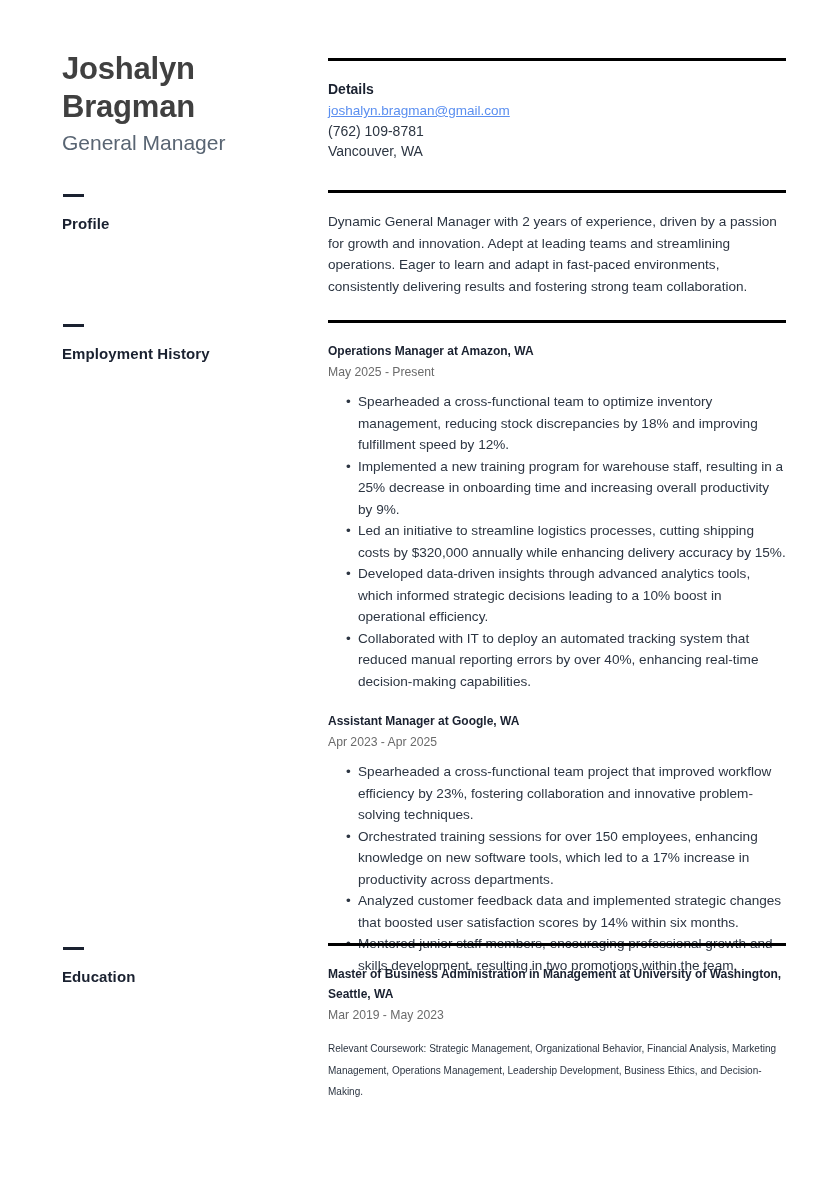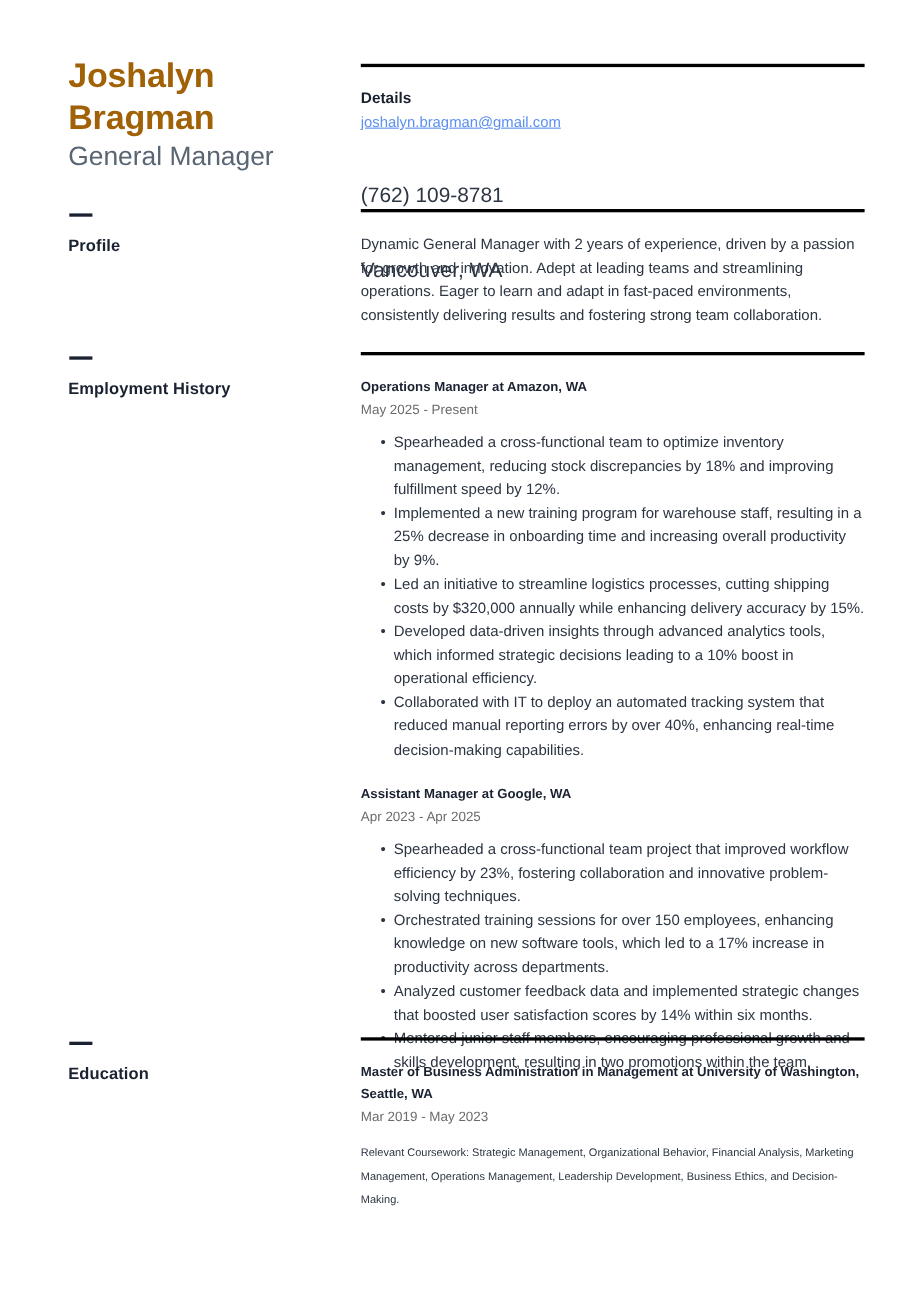--- a/index.html
+++ b/index.html
@@ -27,27 +27,27 @@
   .header {
     position: absolute;
     left: 62px;
     top: 50px;
     width: 250px;
   }
   .name {
     font-size: 31px;
     line-height: 38px;
     font-weight: 700;
-    color: #a16207;
+    color: #404040;
     letter-spacing: -0.2px;
     margin: 0;
     width: 200px;
   }
   .job-title {
-    font-size: 24px;
+    font-size: 21px;
     line-height: 28px;
     font-weight: 400;
     color: #596573;
     margin: 3px 0 0 0;
   }
 
   
   .section {
     position: absolute;
     left: 0;
@@ -89,24 +89,23 @@
 
   
   .details-heading {
     font-size: 14px;
     font-weight: 700;
     color: #1a2130;
     line-height: 21px;
     margin-bottom: 1px;
   }
   .detail-line {
-    font-size: 19px;
-    line-height: 20px;
-    color: #2c3542;
-    margin-top: 48px;
+    font-size: 14px;
+    line-height: 20px;
+    color: #2c3542;
   }
   .detail-link {
     font-size: 13.5px;
     line-height: 20px;
     color: #5b8ff0;
     text-decoration: underline;
     display: inline-block;
   }
 
   

